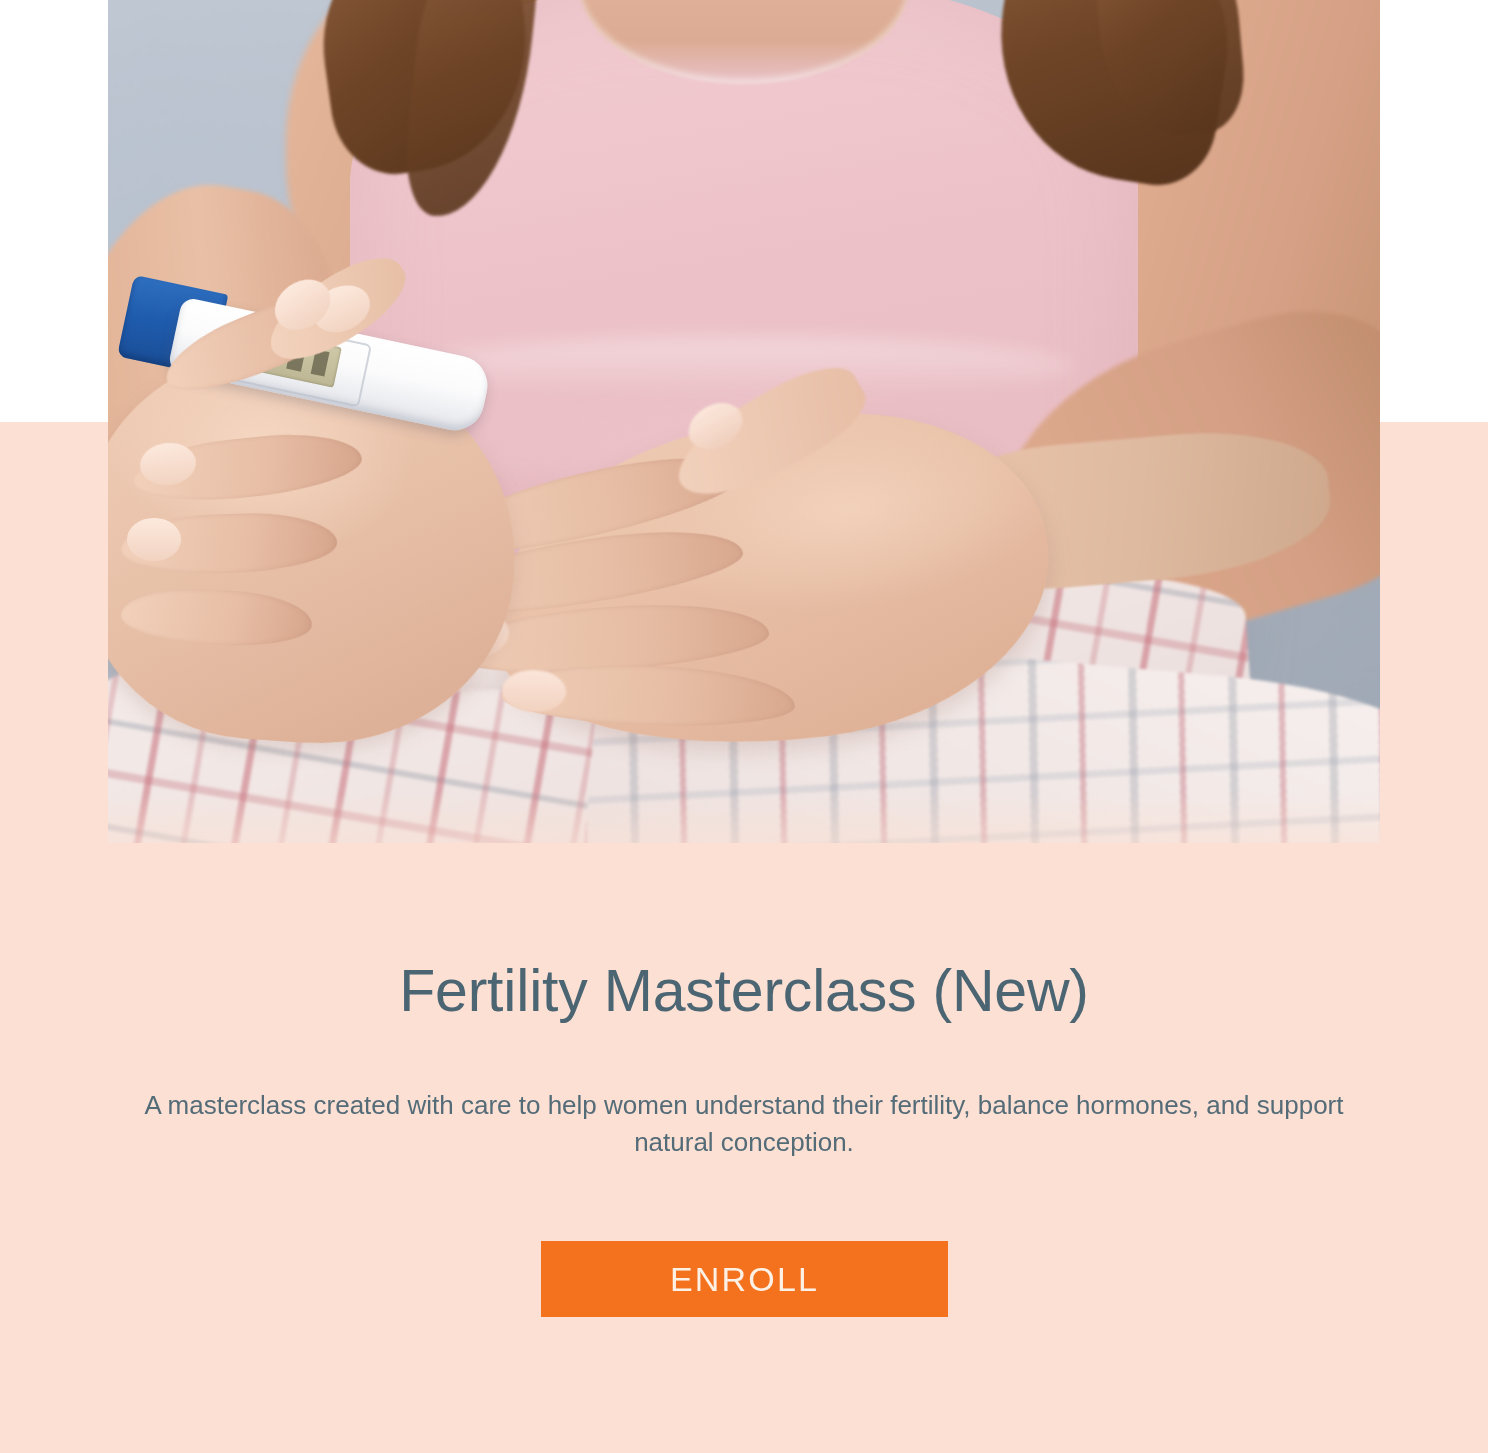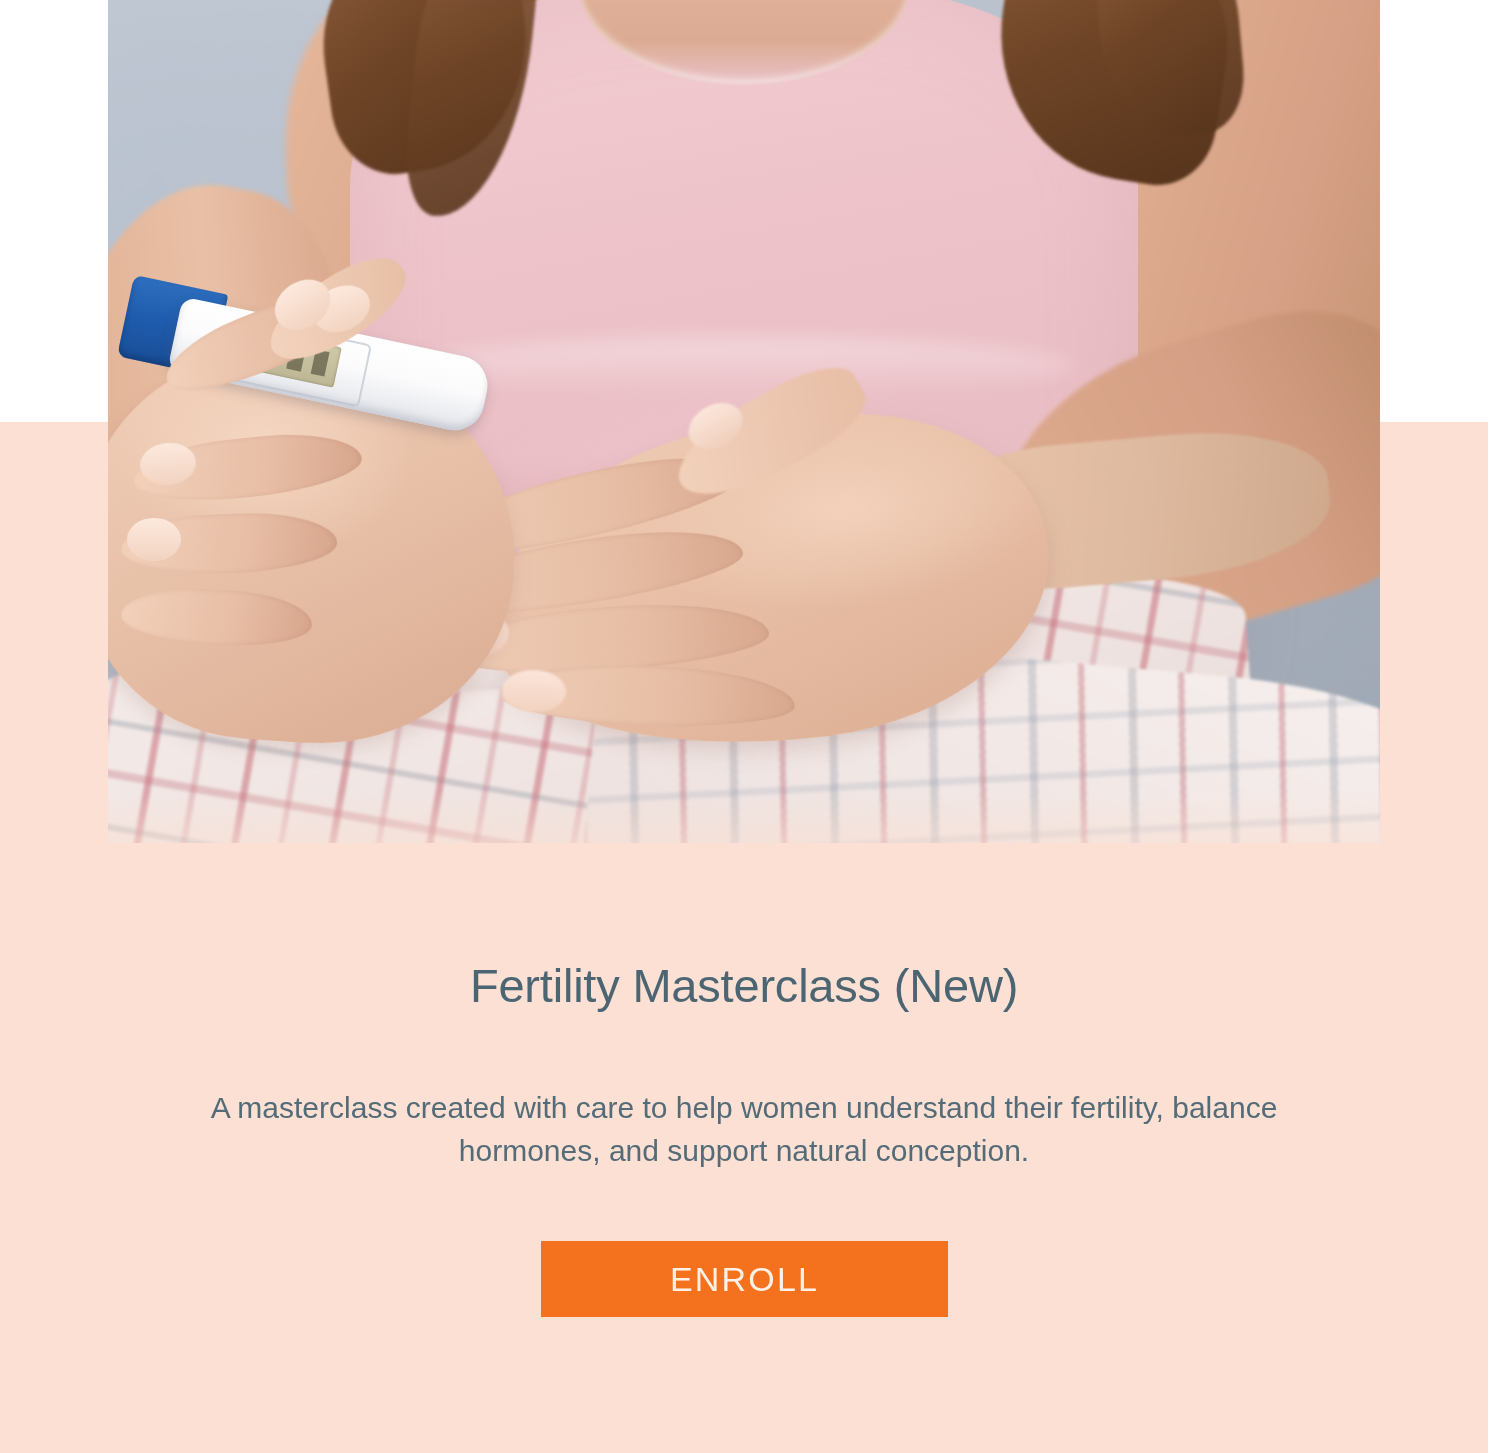--- a/index.html
+++ b/index.html
@@ -316,33 +316,33 @@
     background: linear-gradient(180deg, rgba(251,224,211,0) 0%, rgba(251,224,211,0.55) 100%);
   }
 
   
   #promo-title {
     position: absolute;
     left: 0;
     top: 962px;
     width: 1488px;
     text-align: center;
-    font-size: 47px;
+    font-size: 59px;
     font-weight: 400;
     letter-spacing: -0.2px;
     color: #4c6573;
     line-height: 1;
   }
   #promo-desc {
     position: absolute;
     left: 144px;
     top: 1087px;
     width: 1200px;
     text-align: center;
-    font-size: 30px;
+    font-size: 26px;
     font-weight: 300;
     line-height: 1.42;
     color: #546b78;
   }
   #enroll-button {
     position: absolute;
     left: 541px;
     top: 1241px;
     width: 407px;
     height: 76px;

